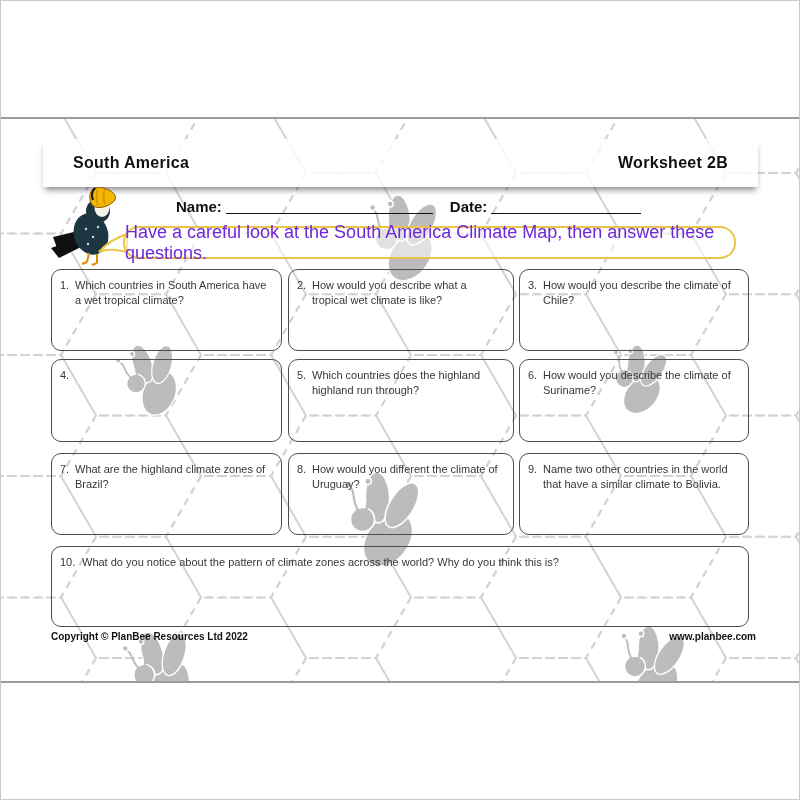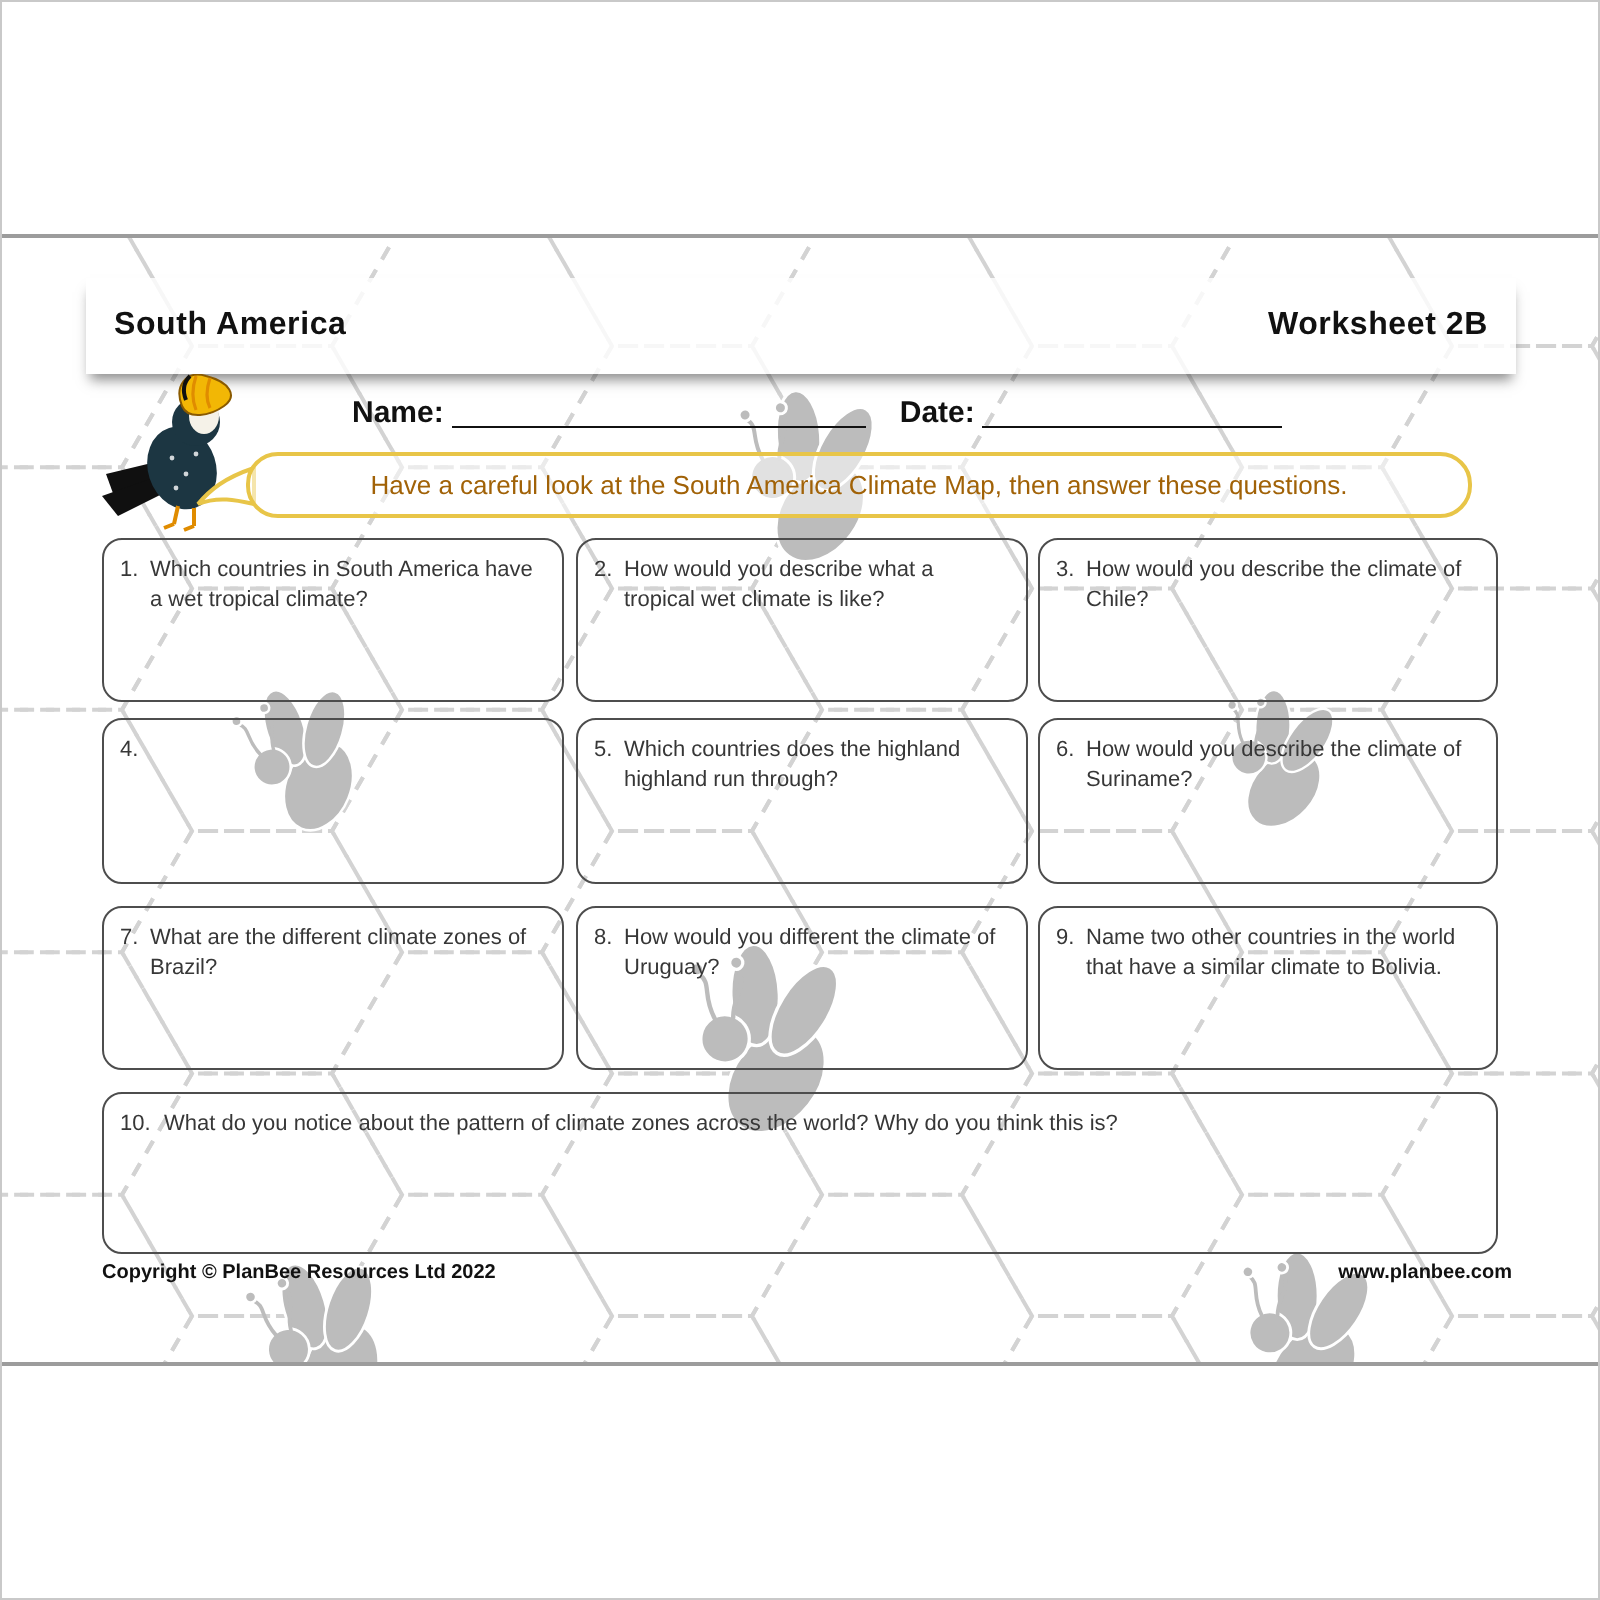--- a/index.html
+++ b/index.html
@@ -18,21 +18,21 @@
   .hex{fill:none;stroke:var(--pattern-color,#d3d3d3);stroke-width:2;stroke-dasharray:7 6;}
   .bee-part{fill:var(--bee-color,#bcbcbc);stroke:#ffffff;stroke-width:1.5;}
   .bee-antenna{fill:none;stroke:var(--bee-color,#bcbcbc);stroke-width:2;stroke-linecap:round;}
 
   
   .header-card{
     position:absolute;left:42px;top:138px;width:715px;height:48px;
     background:rgba(255,255,255,0.82);
     box-shadow:0 5px 6px -2px rgba(50,50,50,0.55);
     display:flex;justify-content:space-between;align-items:center;
-    padding:0 14px;box-sizing:border-box;
+    padding:0 30px;box-sizing:border-box;
   }
   .card-title{font-size:16px;font-weight:bold;letter-spacing:.3px;color:#111;}
 
   
   .name-row{
     position:absolute;left:175px;top:197px;display:flex;align-items:flex-start;
     font-size:15px;font-weight:bold;color:#111;
   }
   .field-line{display:inline-block;border-bottom:1.6px solid #111;height:15px;}
   .line-name{width:207px;margin-right:17px;}
@@ -41,21 +41,21 @@
 
   
   .toucan{position:absolute;left:48px;top:186px;width:80px;height:84px;}
 
   
   .bubble{
     position:absolute;left:122px;top:225px;width:613px;height:33px;
     border:2px solid var(--bubble-border,#e8c548);border-radius:16px;
     background:rgba(255,255,255,0.55);
     display:flex;align-items:center;justify-content:center;
-    font-size:13px;color:#a16207;box-sizing:border-box;
+    font-size:18px;color:#6d28d9;box-sizing:border-box;
   }
   .bubble-tail{position:absolute;left:97px;top:230px;width:30px;height:26px;}
 
   
   .qbox{
     position:absolute;border:1.5px solid #4d4d4d;border-radius:10px;
     background:transparent;box-sizing:border-box;
     padding:8px 9px 6px 8px;display:flex;align-items:flex-start;
     font-size:11px;line-height:1.38;color:#373737;
   }
@@ -205,21 +205,21 @@
   <div class="qbox b5">
     <span class="qnum">5.</span>
     <span class="qtext">Which countries does the highland highland run through?</span>
   </div>
   <div class="qbox b6">
     <span class="qnum">6.</span>
     <span class="qtext">How would you describe the climate of Suriname?</span>
   </div>
   <div class="qbox b7">
     <span class="qnum">7.</span>
-    <span class="qtext">What are the different climate zones of Brazil?</span>
+    <span class="qtext">What are the highland climate zones of Brazil?</span>
   </div>
   <div class="qbox b8">
     <span class="qnum">8.</span>
     <span class="qtext">How would you different the climate of Uruguay?</span>
   </div>
   <div class="qbox b9">
     <span class="qnum">9.</span>
     <span class="qtext">Name two other countries in the world that have a similar climate to Bolivia.</span>
   </div>
   <div class="qbox b10">

